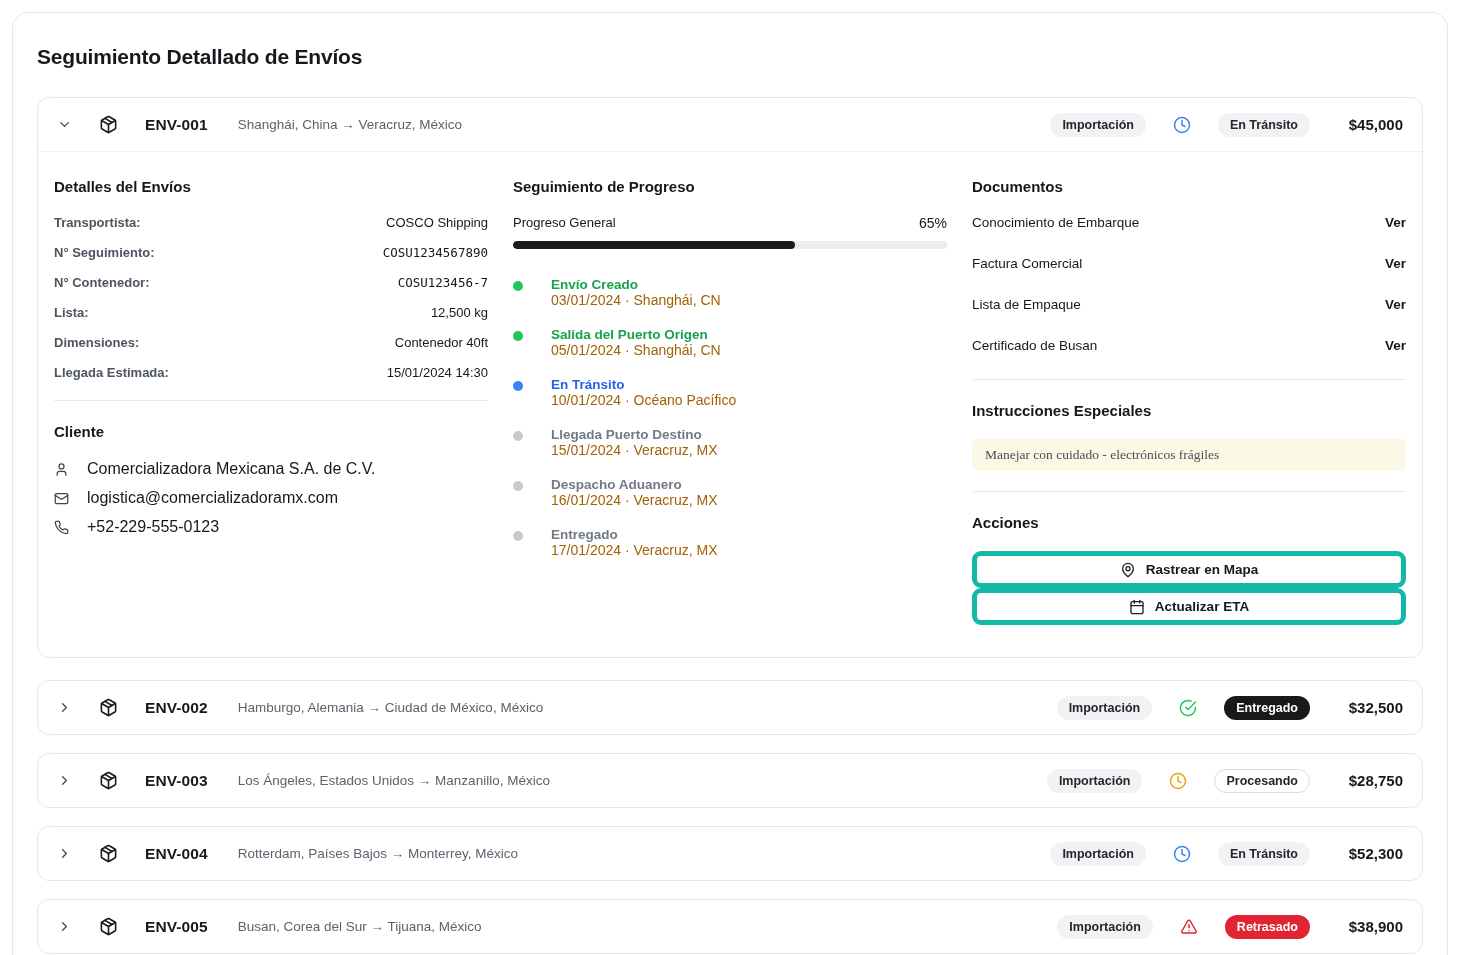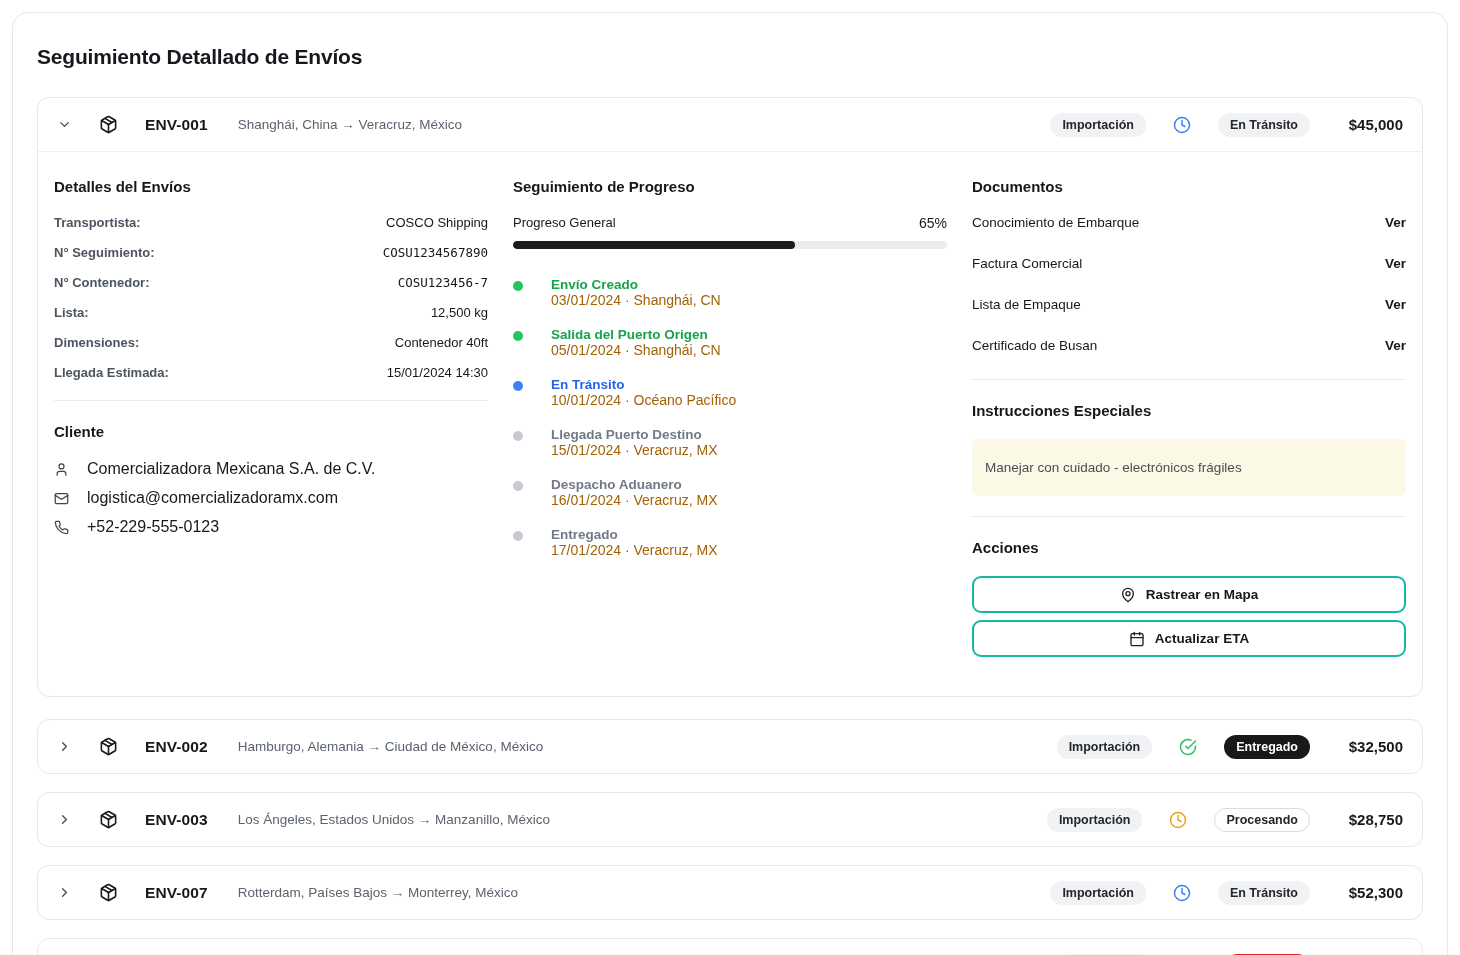--- a/index.html
+++ b/index.html
@@ -53,26 +53,26 @@
   .tl-date { font-size:14px; color:#a16207; }
   .tl-item.done .tl-dot { background:#22c55e; }
   .tl-item.done .tl-title { color:#16a34a; }
   .tl-item.current .tl-dot { background:#3b82f6; }
   .tl-item.current .tl-title { color:#2563eb; }
 
   .doc-row { display:flex; justify-content:space-between; align-items:center;
     margin-bottom:26px; font-size:13.5px; }
   .doc-view { font-weight:700; cursor:pointer; }
 
-  .note { background:#fbf8e5; border-radius:6px; padding:21px 13px; font-size:13.5px; color:#4a4f56; }
+  .note { background:#fbf8e5; border-radius:6px; padding:8px 13px; font-size:13.5px; color:#4a4f56;font-family:Liberation Serif, serif; }
 
   .action-btn { display:flex; align-items:center; justify-content:center; gap:10px;
-    width:100%; height:37px; background:#fff; border:2px solid #14b8a6; border-radius:9px;
+    width:100%; height:37px; background:#fff; border:5px solid #14b8a6; border-radius:9px;
     font-family:"Liberation Sans", sans-serif; font-size:13.5px; font-weight:700; color:#16181d;
-    margin-bottom:7px; cursor:pointer; }
+    margin-bottom:0; cursor:pointer; }
   .btn-ic { width:16px; height:16px; display:inline-flex; flex:none; color:#1c1f24; }
 </style>
 </head>
 <body>
 
 <div class="outer">
   <div class="page-title">Seguimiento Detallado de Envíos</div>
 
   <div class="card expanded-card">
     <div class="row-head">
@@ -334,21 +334,21 @@
             </svg>
           </span>
       <span class="pkg">
             <svg viewBox="0 0 24 24" fill="none" stroke="currentColor" stroke-width="2" stroke-linecap="round" stroke-linejoin="round">
               <path d="m7.5 4.27 9 5.15"></path>
               <path d="M21 8a2 2 0 0 0-1-1.73l-7-4a2 2 0 0 0-2 0l-7 4A2 2 0 0 0 3 8v8a2 2 0 0 0 1 1.73l7 4a2 2 0 0 0 2 0l7-4A2 2 0 0 0 21 16Z"></path>
               <path d="m3.3 7 8.7 5 8.7-5"></path>
               <path d="M12 22V12"></path>
             </svg>
           </span>
-      <span class="ship-id">ENV-007</span>
+      <span class="ship-id">ENV-004</span>
       <span class="ship-route">Rotterdam, Países Bajos → Monterrey, México</span>
       <span class="spacer"></span>
       <span class="pill">Importación</span>
       <span class="status-icon" style="color: rgb(59, 130, 246);">
             <svg viewBox="0 0 24 24" fill="none" stroke="currentColor" stroke-width="2" stroke-linecap="round" stroke-linejoin="round">
               <circle cx="12" cy="12" r="10"></circle>
               <polyline points="12 6 12 12 16 14"></polyline>
             </svg>
           </span>
       <span class="pill status-pill transit">En Tránsito</span>

